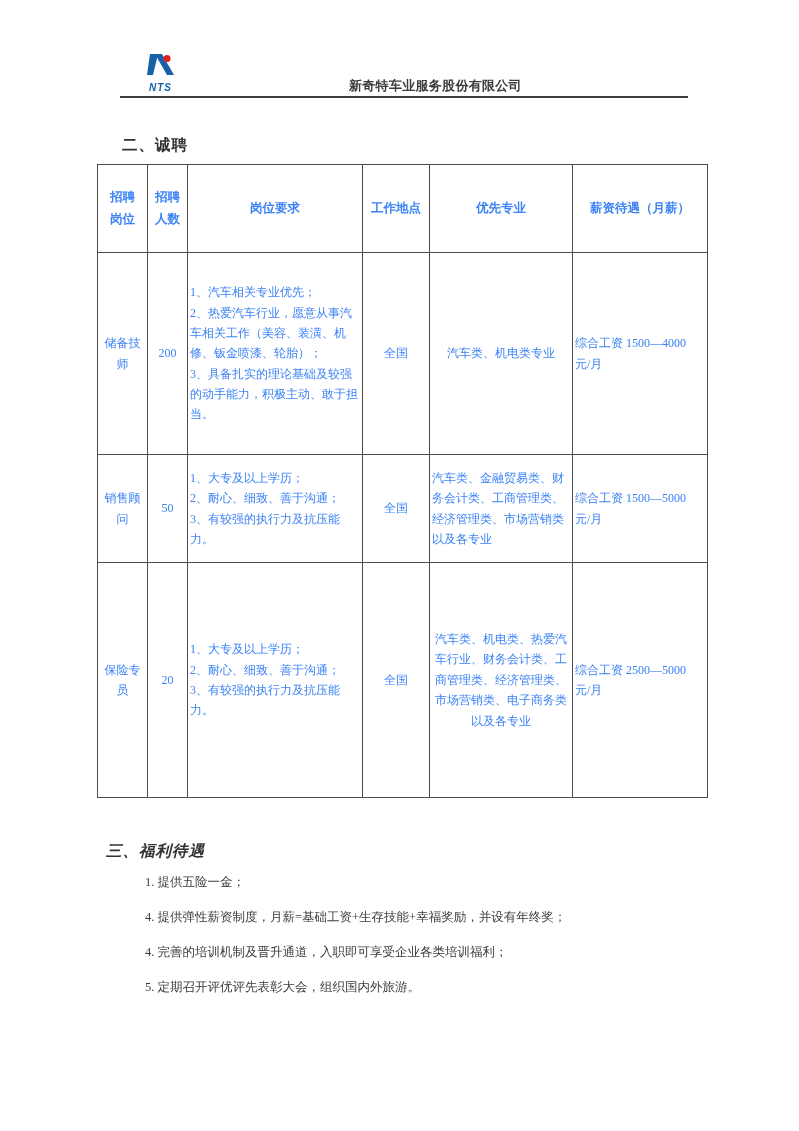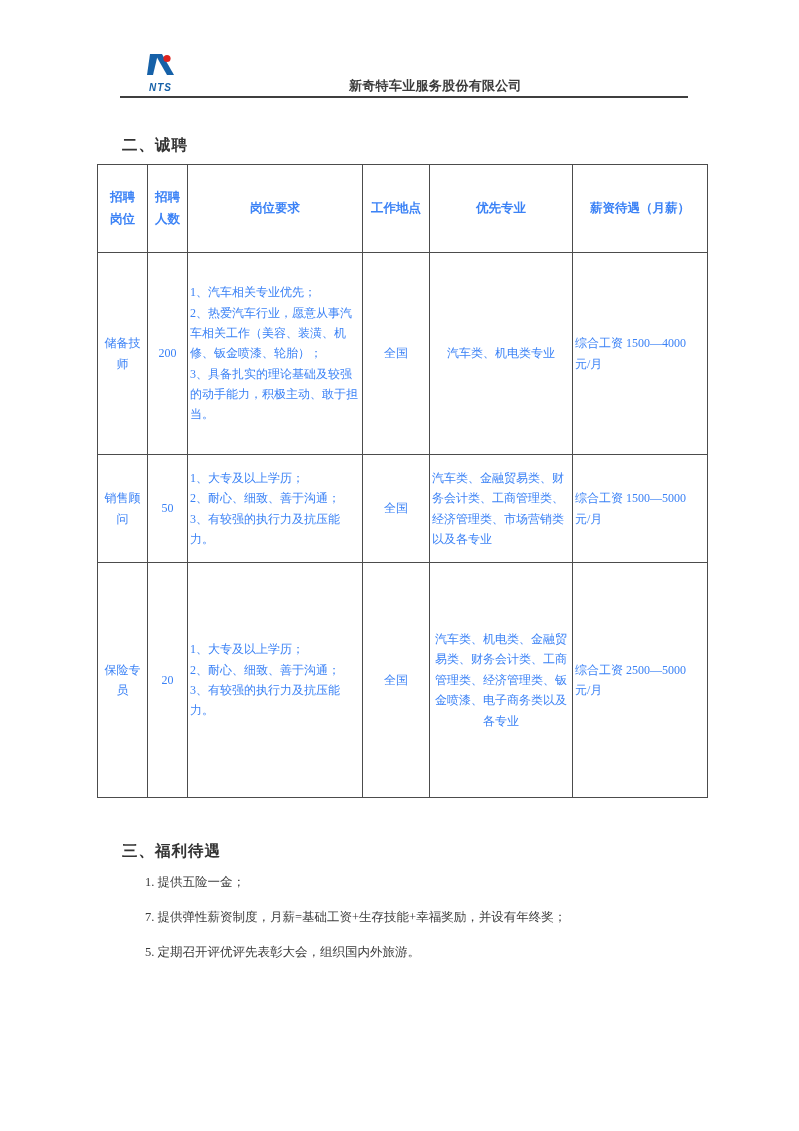--- a/index.html
+++ b/index.html
@@ -81,21 +81,21 @@
   
   .section-heading {
     position: absolute;
     font-size: 15.5px;
     font-weight: bold;
     color: #333333;
     letter-spacing: 1px;
     white-space: nowrap;
   }
   .heading-recruit { left: 122px; top: 135px; }
-  .heading-welfare { left: 122px; top: 841px; }
+  .heading-welfare { left: 106px; top: 841px; font-style: italic; }
 
   
   .recruit-table {
     position: absolute;
     left: 97px;
     top: 164px;
     border-collapse: collapse;
     table-layout: fixed;
     font-size: 12px;
     color: #3b82f6;
@@ -202,28 +202,29 @@
       <td class="cell-left cell-salary">综合工资 1500—5000
 元/月</td>
     </tr>
     <tr class="row-job-2">
       <td class="cell-center">保险专员</td>
       <td class="cell-center">20</td>
       <td class="cell-left cell-req">1、大专及以上学历；
 2、耐心、细致、善于沟通；
 3、有较强的执行力及抗压能力。</td>
       <td class="cell-center">全国</td>
-      <td class="cell-center cell-majors">汽车类、机电类、金融贸易类、财务会计类、工商管理类、经济管理类、钣金喷漆、电子商务类以及各专业</td>
+      <td class="cell-center cell-majors">汽车类、机电类、热爱汽车行业、财务会计类、工商管理类、经济管理类、市场营销类、电子商务类以及各专业</td>
       <td class="cell-left cell-salary">综合工资 2500—5000
 元/月</td>
     </tr>
   </tbody>
     </table>
 
   <div class="section-heading heading-welfare">三、福利待遇</div>
 
   <div class="welfare-list">
     <div class="welfare-item">1. 提供五险一金；</div>
-    <div class="welfare-item">7. 提供弹性薪资制度，月薪=基础工资+生存技能+幸福奖励，并设有年终奖；</div>
+    <div class="welfare-item">4. 提供弹性薪资制度，月薪=基础工资+生存技能+幸福奖励，并设有年终奖；</div>
+    <div class="welfare-item">4. 完善的培训机制及晋升通道，入职即可享受企业各类培训福利；</div>
     <div class="welfare-item">5. 定期召开评优评先表彰大会，组织国内外旅游。</div>
   </div>
 
 </div>
 
 </body></html>

